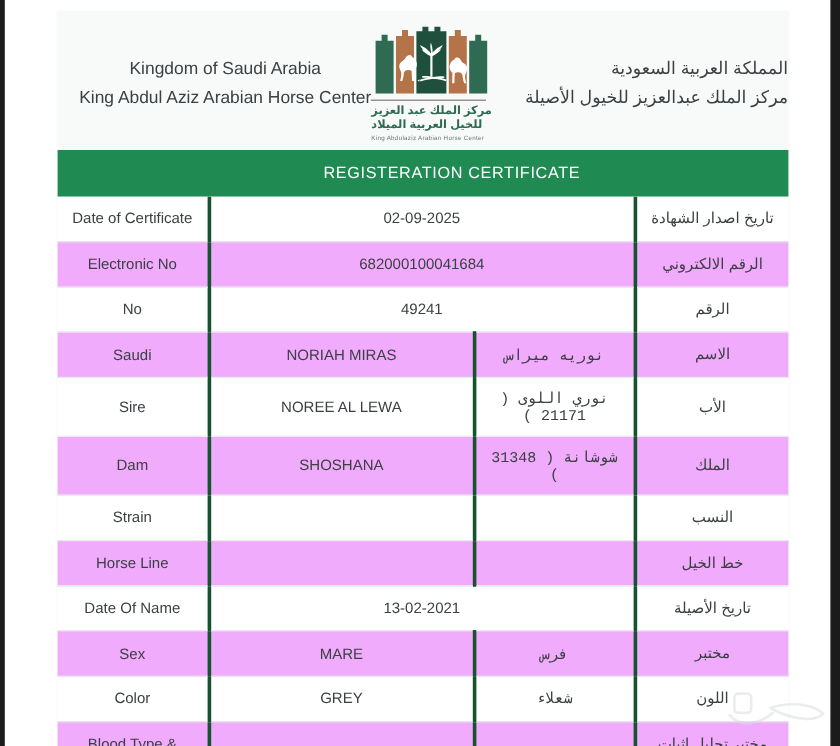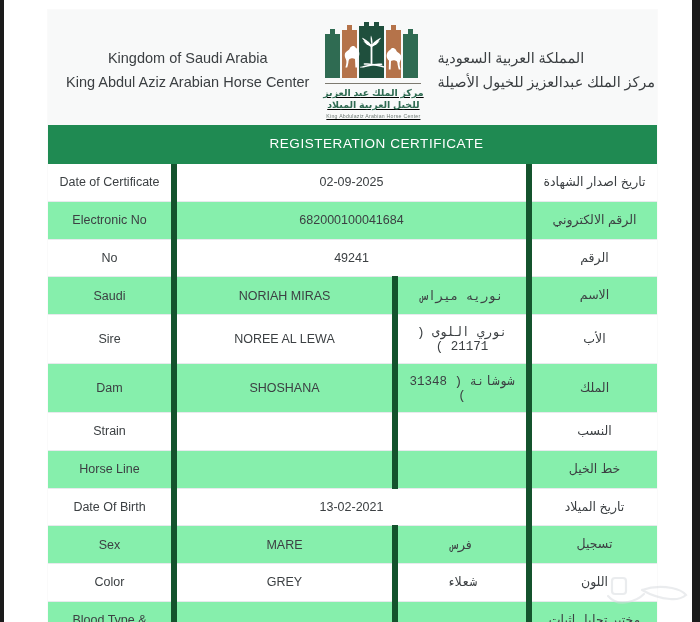--- a/index.html
+++ b/index.html
@@ -56,41 +56,40 @@
     box-sizing: border-box;
     height: 115px;
   }
   .header-side {
     flex: 1 1 0;
     display: flex;
     flex-direction: column;
     justify-content: center;
   }
   .header-side.en { align-items: center; }
-  .header-side.ar { align-items: flex-start; font-family: Liberation Serif, serif; }
+  .header-side.ar { align-items: flex-end; }
   .header-line {
     color: #3c4043;
     font-size: 14.5px;
     line-height: 1.65;
     white-space: nowrap;
   }
   .header-side.ar .header-line {
     direction: rtl;
     font-size: 14.5px;
   }
 
   
   .logo-wrap {
     flex: 0 0 auto;
     width: 128px;
     display: flex;
     flex-direction: column;
-    align-items: center;
+    align-items: flex-start;
     justify-content: center;
-    text-decoration: underline;
   }
   .logo-mark {
     width: 104px;
     height: 58px;
     position: relative;
   }
   .logo-mark svg { display: block; }
   .logo-rule {
     width: 96px;
     height: 1.5px;
@@ -134,24 +133,24 @@
   }
 
   
   .cert-table {
     width: 100%;
     border-collapse: collapse;
     table-layout: fixed;
     background: #ffffff;
   }
   .cert-table tr.odd  td { background: #ffffff; }
-  .cert-table tr.even td { background: #86efac; }
+  .cert-table tr.even td { background: #f0abfc; }
   .cert-table td {
     border-bottom: 1px solid #e7eaed;
-    border-right: 6px solid #14532d;
+    border-right: 3px solid #14532d;
     color: #3c4043;
     font-size: 12.5px;
     text-align: center;
     vertical-align: middle;
     padding: 9px 6px;
     height: 17px;
     box-sizing: border-box;
   }
   .cert-table td.last-col { border-right: none; }
   .cert-table tr:last-child td { border-bottom: 1px solid #e7eaed; }
@@ -316,29 +315,29 @@
             <td class="ar"></td>
             <td class="ar-label last-col">النسب</td>
           </tr>
           <tr class="even">
             <td>Horse Line</td>
             <td></td>
             <td class="ar"></td>
             <td class="ar-label last-col">خط الخيل</td>
           </tr>
           <tr class="odd">
-            <td>Date Of Birth</td>
+            <td>Date Of Name</td>
             <td colspan="2">13-02-2021</td>
-            <td class="ar-label last-col">تاريخ الميلاد</td>
+            <td class="ar-label last-col">تاريخ الأصيلة</td>
           </tr>
           <tr class="even">
             <td>Sex</td>
             <td>MARE</td>
             <td class="ar">فرس</td>
-            <td class="ar-label last-col">تسجيل</td>
+            <td class="ar-label last-col">مختبر</td>
           </tr>
           <tr class="odd">
             <td>Color</td>
             <td>GREY</td>
             <td class="ar">شعلاء</td>
             <td class="ar-label last-col">اللون</td>
           </tr>
           <tr class="even">
             <td class="tall two-line">Blood Type &amp; DNA.Lap</td>
             <td class="tall">S.D.L - KSA</td>

